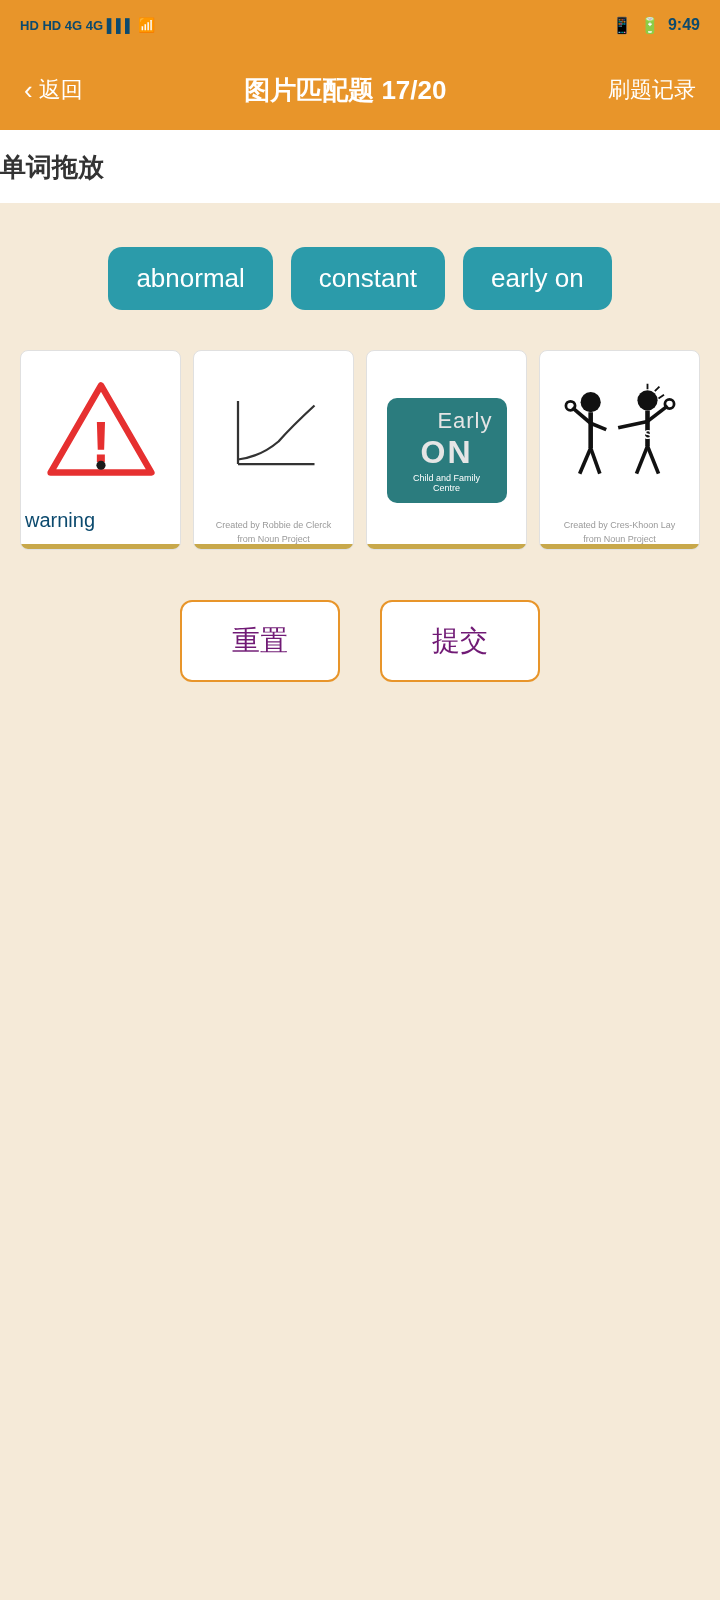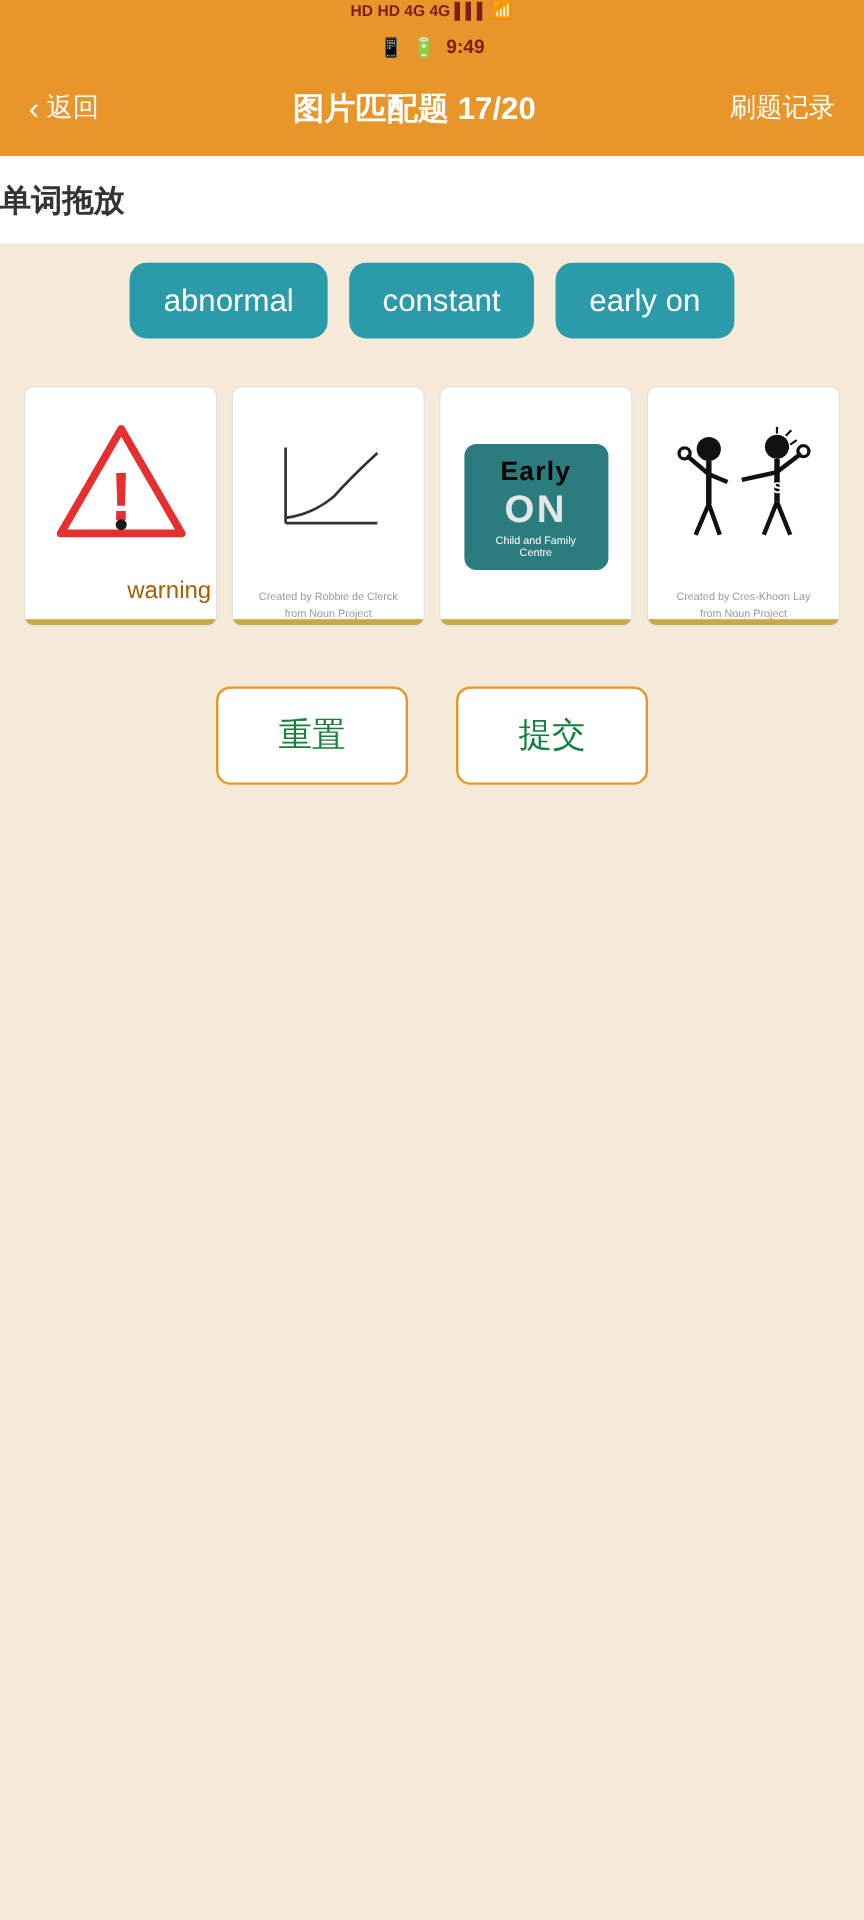--- a/index.html
+++ b/index.html
@@ -13,24 +13,23 @@
     }
 
     
     .status-bar {
       background: #e8952a;
       height: 50px;
       display: flex;
       align-items: center;
       justify-content: space-between;
       padding: 0 20px;
-      color: #7f1d1d;
+      color: #0c4a6e;
       font-size: 18px;
       font-weight: bold;
-      flex-direction: column;
     }
     .status-left { display: flex; align-items: center; gap: 4px; font-size: 14px; }
     .status-right { display: flex; align-items: center; gap: 8px; font-size: 16px; font-weight: bold; }
 
     
     .header {
       background: #e8952a;
       height: 80px;
       display: flex;
       align-items: center;
@@ -60,21 +59,21 @@
       text-align: left;
       padding: 20px 0 18px 0;
       font-size: 26px;
       color: #333;
       font-weight: bold;
     }
 
     
     .main-content {
       background: #f5ead8;
-      padding: 16px 20px;
+      padding: 44px 20px;
     }
 
     
     .word-chips {
       display: flex;
       flex-wrap: wrap;
       gap: 18px;
       justify-content: center;
       margin-bottom: 40px;
     }
@@ -109,24 +108,24 @@
     .card-image-area {
       width: 100%;
       flex: 1;
       display: flex;
       align-items: center;
       justify-content: center;
       padding: 14px 8px 8px 8px;
     }
     .card-label {
       width: 100%;
-      text-align: right;
+      text-align: left;
       font-size: 20px;
       padding: 8px 4px 12px 4px;
-      color: #a16207;
+      color: #0c4a6e;
     }
     .card-bottom-bar {
       width: 100%;
       height: 5px;
       background: #c8a84b;
     }
 
     
     .warning-triangle {
       width: 110px;
@@ -140,21 +139,21 @@
     }
 
     
     .early-on-badge {
       background: #2b7c7e;
       border-radius: 10px;
       padding: 10px 14px;
       text-align: center;
       width: 120px;
     }
-    .early-on-badge .early { color: #000000; font-size: 22px; font-weight: bold; letter-spacing: 1px; }
+    .early-on-badge .early { color: #e5e5e5; font-size: 22px; font-weight: normal; letter-spacing: 1px; text-align: right; }
     .early-on-badge .on { color: #e5e5e5; font-size: 32px; font-weight: bold; letter-spacing: 2px; }
     .early-on-badge .subtitle { color: white; font-size: 9px; margin-top: 2px; }
 
     
     .robber-svg {
       width: 130px;
       height: 110px;
     }
 
     
@@ -164,21 +163,21 @@
       gap: 40px;
       margin-top: 10px;
     }
     .btn-reset, .btn-submit {
       border-radius: 12px;
       padding: 20px 50px;
       font-size: 28px;
       cursor: pointer;
       background: white;
       border: 2px solid #e8952a;
-      color: #15803d;
+      color: #701a75;
       font-weight: normal;
     }
 
     
     .credit-text {
       font-size: 9px;
       color: #999;
       text-align: left;
       margin-top: 4px;
     }

